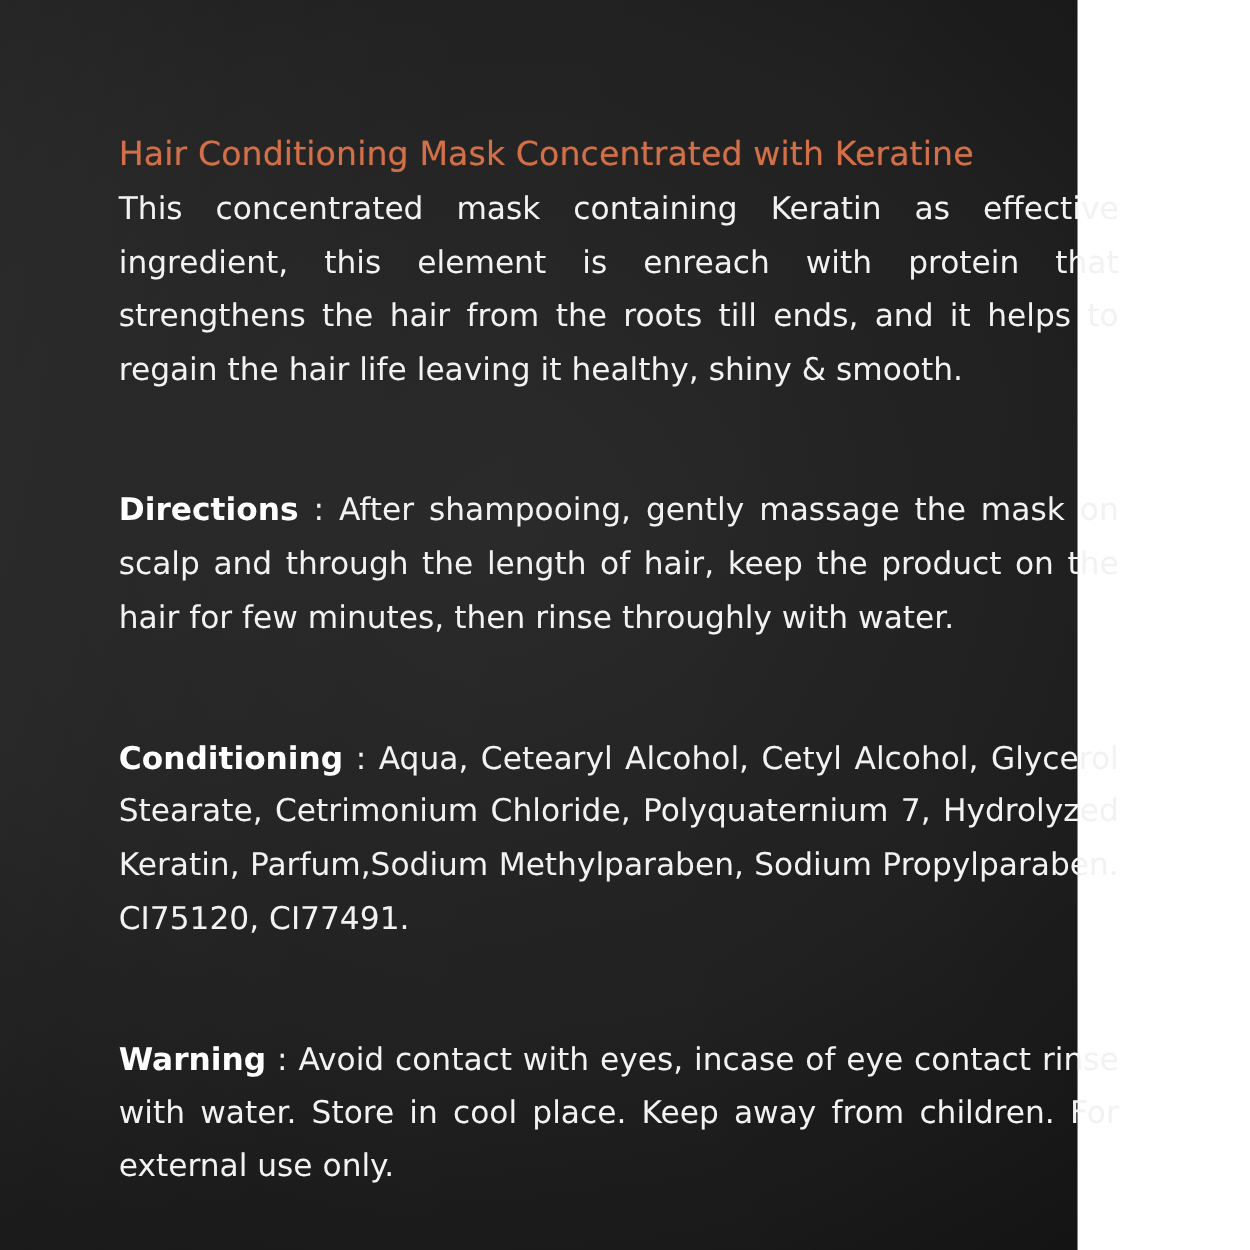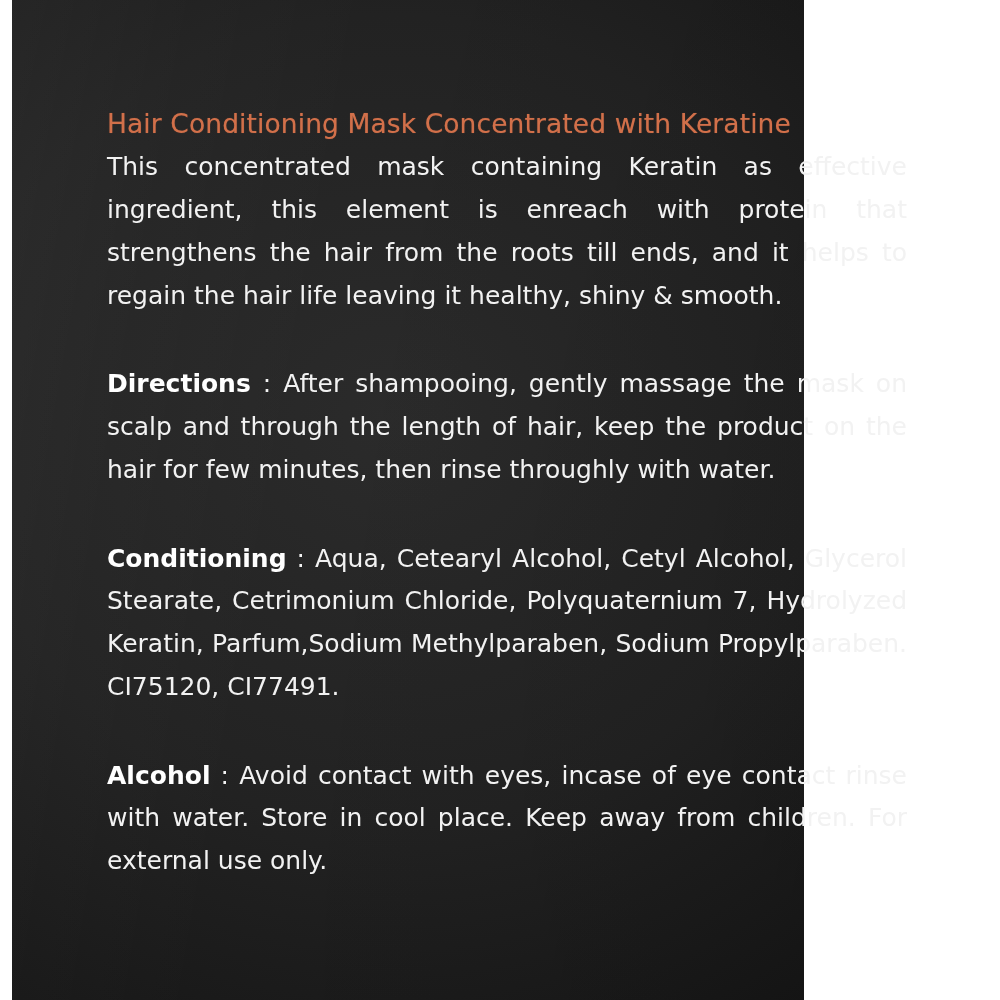--- a/index.html
+++ b/index.html
@@ -8,23 +8,23 @@
     background: #ffffff;
   }
   body {
     width: 1000px;
     height: 1000px;
     font-family: "DejaVu Sans", sans-serif;
     overflow: hidden;
   }
   #label-panel {
     position: absolute;
-    left: 12px;
+    left: 0;
     top: 0;
-    width: 792px;
+    width: 862px;
     height: 1000px;
     background:
       radial-gradient(ellipse 120% 90% at 48% 42%, #2b2b2b 0%, #222222 45%, #161616 78%, #0d0d0d 100%);
     box-sizing: border-box;
   }
   
   #sheen {
     position: absolute;
     left: 0; top: 0; right: 0; bottom: 0;
     background: linear-gradient(100deg,
@@ -53,21 +53,21 @@
   .body-text {
     color: #f2f2f2;
     font-size: 25px;
     line-height: 1.71;
     margin: 0;
     text-align: justify;
     text-justify: inter-word;
     font-weight: 400;
   }
   .block {
-    margin-top: 46px;
+    margin-top: 70px;
   }
   .block.first {
     margin-top: 0;
   }
   .lead {
     font-weight: bold;
     color: #ffffff;
   }
 </style>
 </head>
@@ -79,16 +79,16 @@
   <div id="content">
 
     <p class="title">Hair Conditioning Mask Concentrated with Keratine</p>
 
     <p class="body-text block first">This concentrated mask containing Keratin as effective ingredient, this element is enreach with protein that strengthens the hair from the roots till ends, and it helps to regain the hair life leaving it healthy, shiny &amp; smooth.</p>
 
     <p class="body-text block"><span class="lead">Directions</span><span> : </span><span>After shampooing, gently massage the mask on scalp and through the length of hair, keep the product on the hair for few minutes, then rinse throughly with water.</span></p>
 
     <p class="body-text block"><span class="lead">Conditioning</span><span> : </span><span>Aqua, Cetearyl Alcohol, Cetyl Alcohol, Glycerol Stearate, Cetrimonium Chloride, Polyquaternium 7, Hydrolyzed Keratin,  Parfum,Sodium Methylparaben, Sodium Propylparaben. CI75120, CI77491.</span></p>
 
-    <p class="body-text block"><span class="lead">Alcohol</span><span> : </span><span>Avoid contact with eyes, incase of eye contact rinse with water. Store in cool place. Keep away from children. For external use only.</span></p>
+    <p class="body-text block"><span class="lead">Warning</span><span> : </span><span>Avoid contact with eyes, incase of eye contact rinse with water. Store in cool place. Keep away from children. For external use only.</span></p>
 
   </div>
 </div>
 
 </body></html>

